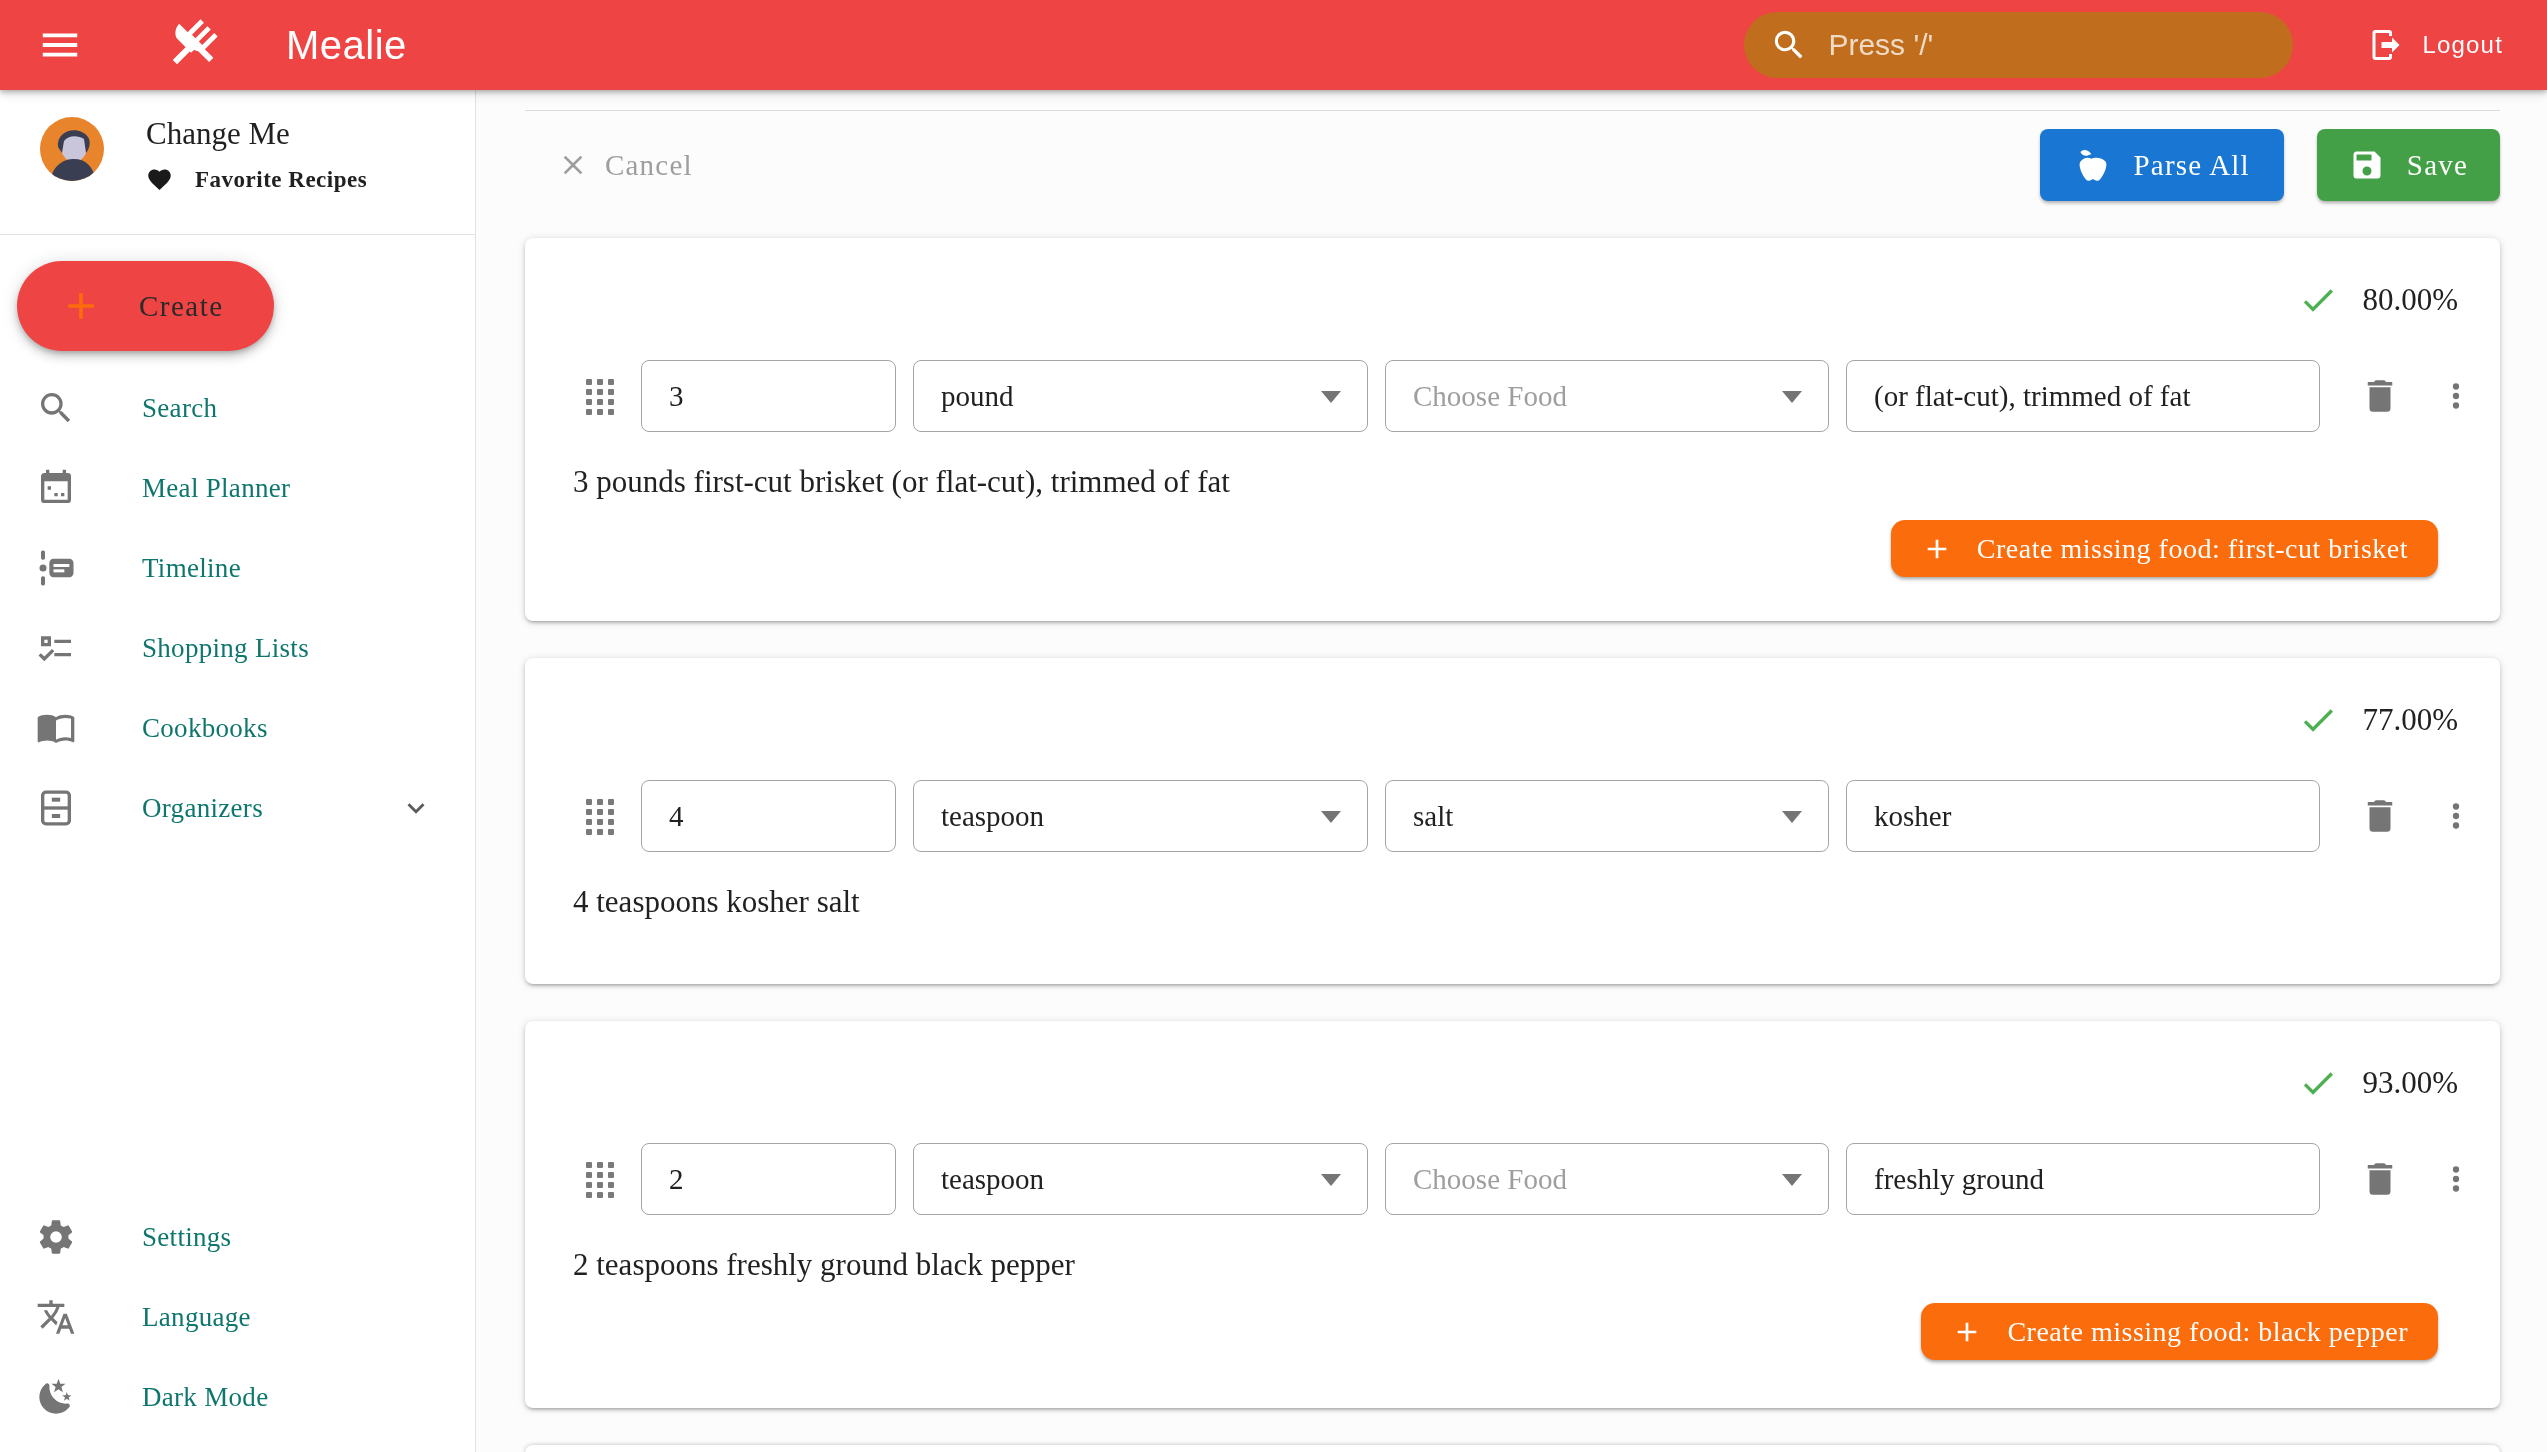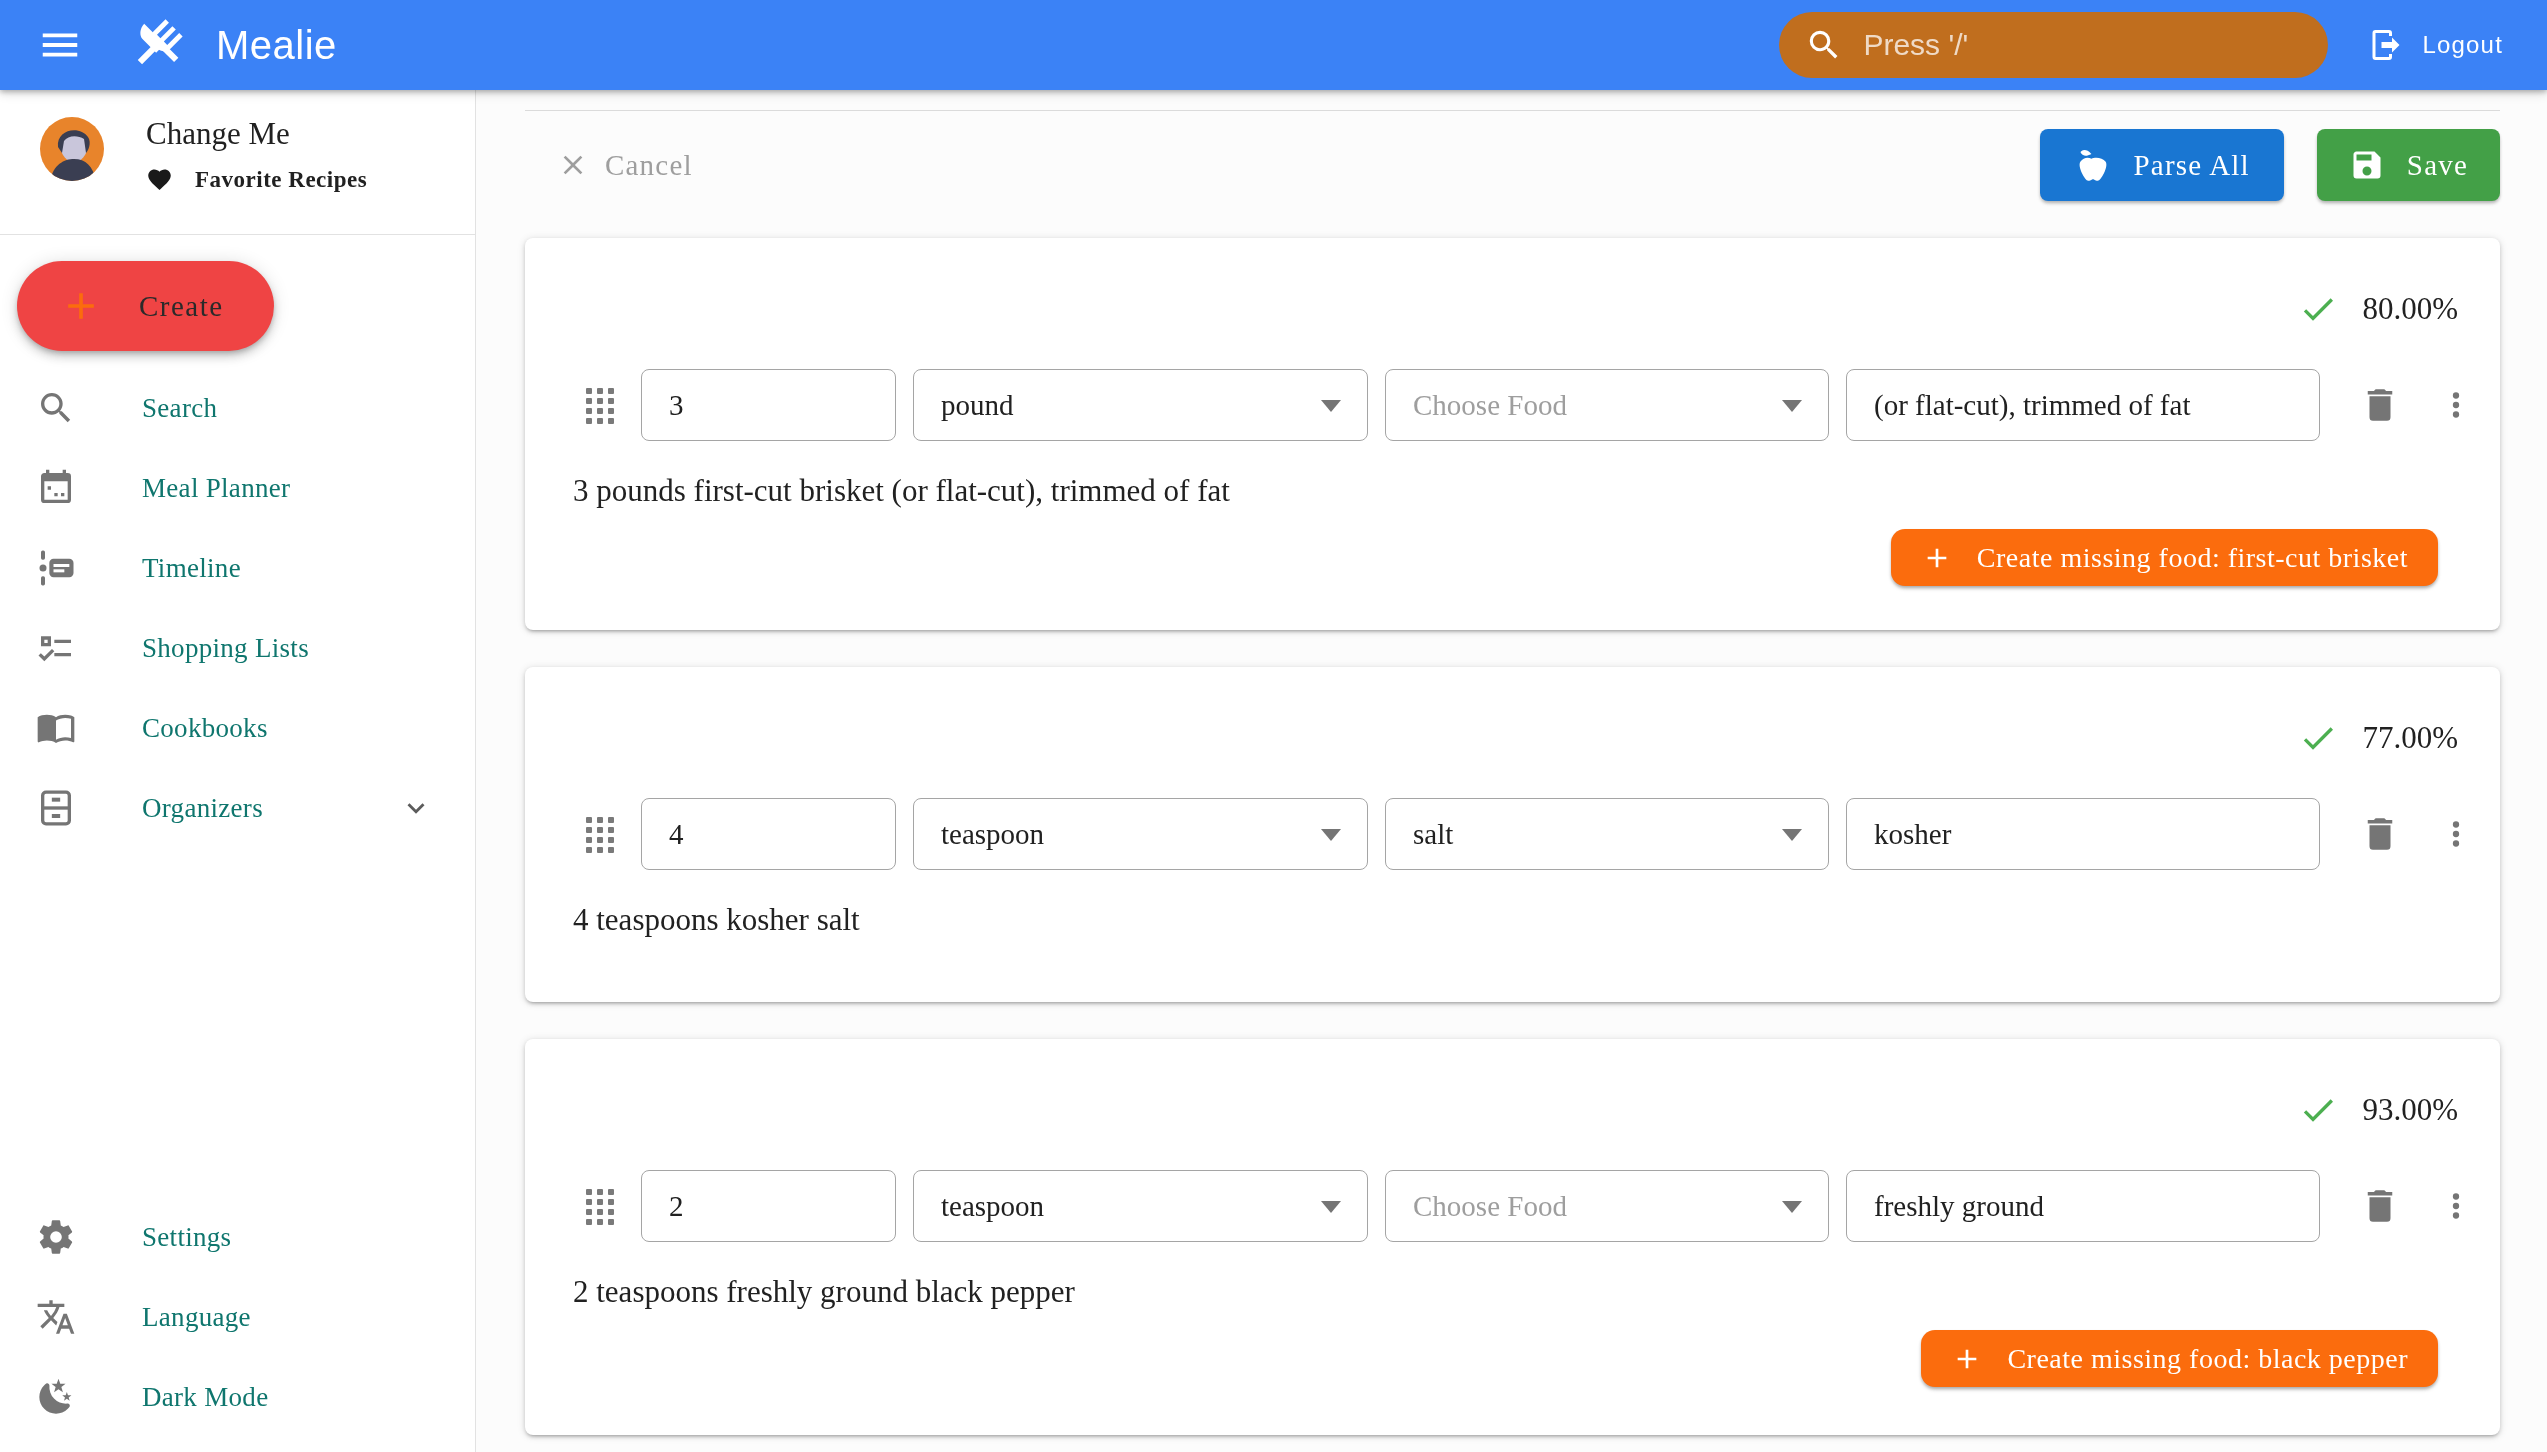--- a/index.html
+++ b/index.html
@@ -1,22 +1,22 @@
 <!DOCTYPE html>
 <html><head>
 <meta charset="utf-8">
 <style>
   * { box-sizing: border-box; margin: 0; padding: 0; }
   html,body { width: 2547px; height: 1453px; overflow: hidden;
     font-family: "Liberation Sans", "DejaVu Sans", sans-serif; background:#fff; color:#212121; }
 
   
-  .app-bar { height:90px; background:#3b82f6; display:flex; align-items:center;
+  .app-bar { height:90px; background:#ef4444; display:flex; align-items:center;
     padding:0 28px; position:relative; z-index:20;
-    box-shadow:0 2px 5px rgba(0,0,0,.25), 0 4px 10px rgba(0,0,0,.12); color:#fff; }
+    box-shadow:0 2px 5px rgba(0,0,0,.25), 0 4px 10px rgba(0,0,0,.12); color:#fff;gap:35px; }
   .icon-btn { display:flex; align-items:center; justify-content:center; cursor:pointer; }
   .hamburger { width:64px; height:64px; }
   .brand-logo { margin-left:36px; display:flex; }
   .app-title { font-size:40px; font-weight:500; margin-left:30px; letter-spacing:0.5px; }
   .bar-spacer { flex:1; }
   .search-pill { width:549px; height:66px; border-radius:33px; background:#C06E1E;
     display:flex; align-items:center; padding:0 26px; }
   .search-pill svg { flex:none; }
   .search-pill input { flex:1; margin-left:20px; background:transparent; border:none; outline:none;
     color:#fff; font-size:30px; font-family:inherit; }
@@ -60,21 +60,21 @@
     font-size:29px; font-weight:500; letter-spacing:1.2px; cursor:pointer;
     box-shadow:0 3px 4px -1px rgba(0,0,0,.2), 0 2px 3px 0 rgba(0,0,0,.14); }
   .parse-btn { background:#1976D2; padding:0 34px; gap:22px; }
   .save-btn { background:#43A047; padding:0 32px; gap:22px; margin-left:33px; }
 
   .card { background:#fff; border-radius:8px; margin-top:37px; padding:30px 42px 0 46px;
     box-shadow:0 3px 3px -2px rgba(0,0,0,.2), 0 2px 4px 0 rgba(0,0,0,.14), 0 1px 8px 0 rgba(0,0,0,.12); }
   .pb-1 { padding-bottom:44px; }
   .pb-2 { padding-bottom:64px; }
   .pb-3 { padding-bottom:48px; }
-  .conf-row { display:flex; justify-content:flex-end; align-items:center; gap:24px; margin-top:21px; height:40px; }
+  .conf-row { display:flex; justify-content:flex-end; align-items:center; gap:24px; margin-top:12px; height:40px; }
   .conf-value { font-size:31px; color:#212121; }
   .fields-row { display:flex; align-items:center; margin-top:40px; gap:17px; padding-left:15px; }
   .drag-handle { width:27px; height:34px; margin-right:11px; flex:none; cursor:grab;
     display:grid; grid-template-columns:repeat(3,6px); grid-auto-rows:6px; gap:4px 5px; }
   .drag-handle i { background:#7a7a7a; border-radius:1px; }
   .field { position:relative; height:72px; border:1px solid #A5A5A5; border-radius:8px;
     background:#fff; display:flex; align-items:center; flex:none; }
   .field input { width:100%; height:100%; border:none; outline:none; background:transparent;
     font-size:29px; color:#212121; font-family:inherit; padding:0 24px 0 27px; }
   .field input::placeholder { color:#9E9E9E; }

